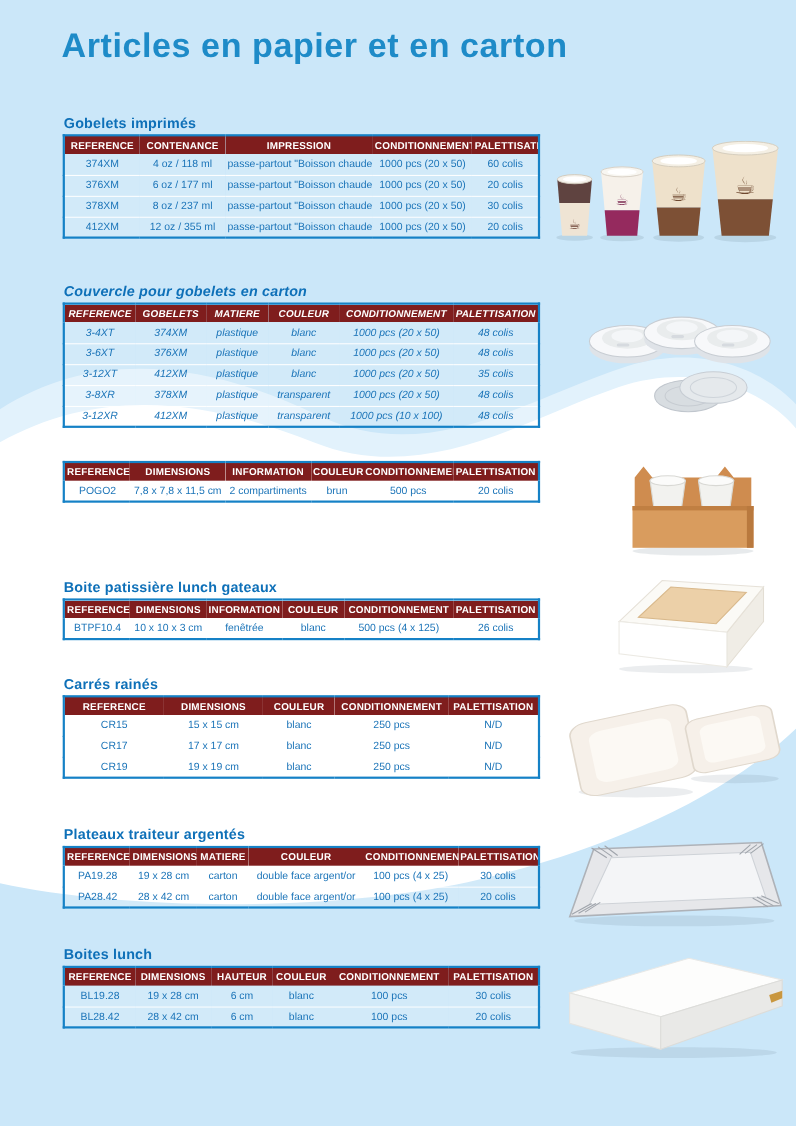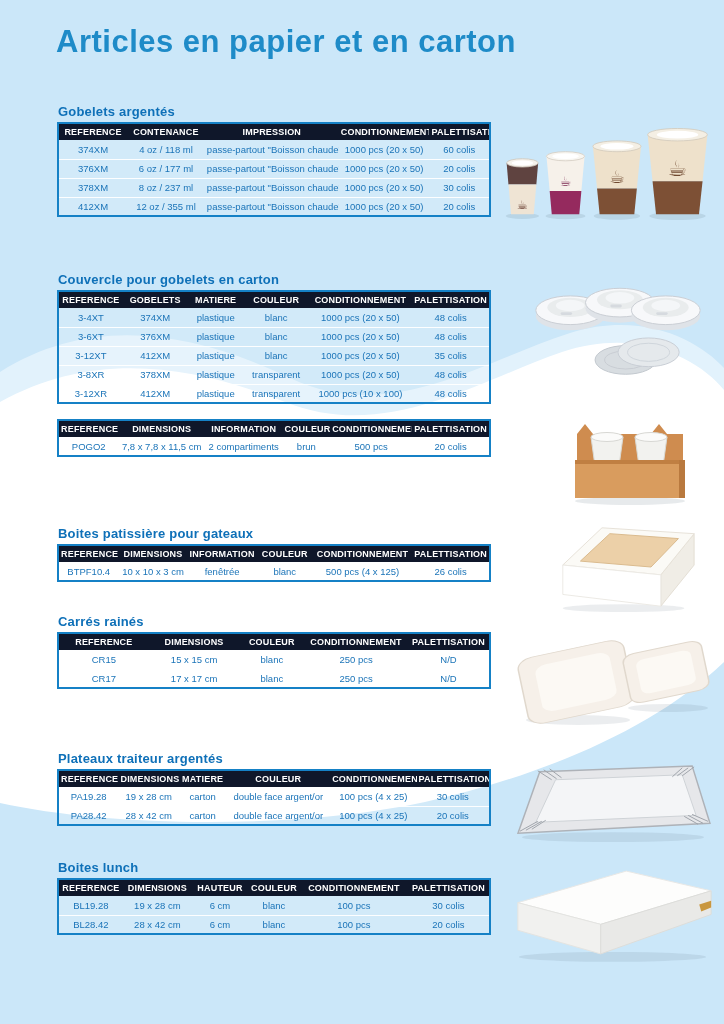--- a/index.html
+++ b/index.html
@@ -18,38 +18,38 @@
   .section { position:absolute; left:57px; width:434px; }
   .section h2 {
     font-size:13px; font-weight:bold; color:#0e70b8; margin:0 0 3px 1px;
     letter-spacing:.2px;
   }
   table {
     width:434px; border-collapse:collapse; table-layout:fixed;
     border:2px solid #1581c6; background:transparent;
   }
   thead th {
-    background:#0f172a; color:#ffffff; font-size:9px; font-weight:bold;
+    background:#7f1d1d; color:#ffffff; font-size:9px; font-weight:bold;
     height:17px; padding:0 2px; text-align:center; letter-spacing:.2px;
     white-space:nowrap; overflow:hidden;
   }
   tbody td {
     color:#1b74b8; font-size:9.5px; text-align:center; height:19px;
     padding:0 2px; border-top:1.5px solid rgba(255,255,255,.95);
     background:rgba(255,255,255,.14); white-space:nowrap; overflow:hidden;
   }
   tbody tr:first-child td { border-top:none;margin-left:23px; }
 
   
   .illu { position:absolute; }
   .illu svg { display:block; }
 
   
   #sec-gobelets   { top:104px; }
-  #sec-couvercles { top:272px; }
+  #sec-couvercles { top:257px;font-style:italic; }
   #sec-porte      { top:419px; }
   #sec-boite-pat  { top:526px; }
   #sec-carres     { top:614px; }
   #sec-plateaux   { top:751px; }
   #sec-lunch      { top:860px; }
 
   #illu-cups    { left:500px; top:128px; }
   #illu-lids    { left:532px; top:270px; }
   #illu-holder  { left:555px; top:420px; }
   #illu-pastry  { left:545px; top:518px; }
@@ -63,21 +63,21 @@
 <div class="page">
 
   <svg class="bg-svg" viewBox="0 0 724 1024" preserveAspectRatio="none">
     <path d="M0,372 C90,315 190,330 290,378 C390,425 480,362 570,333 C645,310 700,342 724,368 L724,640 C650,715 540,762 415,792 C285,822 105,820 0,795 Z" fill="#ffffff" opacity="0.45"></path>
     <path d="M0,402 C90,352 185,362 285,402 C385,442 475,382 562,352 C640,326 700,360 724,390 L724,662 C655,728 545,775 425,802 C295,830 110,827 0,803 Z" fill="#ffffff"></path>
   </svg>
 
   <div class="page-title">Articles en papier et en carton</div>
 
   <div class="section" id="sec-gobelets">
-    <h2>Gobelets argentés</h2>
+    <h2>Gobelets imprimés</h2>
     <table>
         <colgroup>
           <col style="width: 16%;">
           <col style="width: 18%;">
           <col style="width: 31%;">
           <col style="width: 21%;">
           <col style="width: 14%;">
         </colgroup>
         <thead>
           <tr>
@@ -214,21 +214,21 @@
             <td>2 compartiments</td>
             <td>brun</td>
             <td>500 pcs</td>
             <td>20 colis</td>
           </tr>
         </tbody>
       </table>
   </div>
 
   <div class="section" id="sec-boite-pat">
-    <h2>Boites patissière pour gateaux</h2>
+    <h2>Boite patissière lunch gateaux</h2>
     <table>
         <colgroup>
           <col style="width: 14%;">
           <col style="width: 16%;">
           <col style="width: 16%;">
           <col style="width: 13%;">
           <col style="width: 23%;">
           <col style="width: 18%;">
         </colgroup>
         <thead>
@@ -277,20 +277,27 @@
           <tr>
             <td>CR15</td>
             <td>15 x 15 cm</td>
             <td>blanc</td>
             <td>250 pcs</td>
             <td>N/D</td>
           </tr>
           <tr>
             <td>CR17</td>
             <td>17 x 17 cm</td>
+            <td>blanc</td>
+            <td>250 pcs</td>
+            <td>N/D</td>
+          </tr>
+          <tr>
+            <td>CR19</td>
+            <td>19 x 19 cm</td>
             <td>blanc</td>
             <td>250 pcs</td>
             <td>N/D</td>
           </tr>
         </tbody>
       </table>
   </div>
 
   <div class="section" id="sec-plateaux">
     <h2>Plateaux traiteur argentés</h2>

